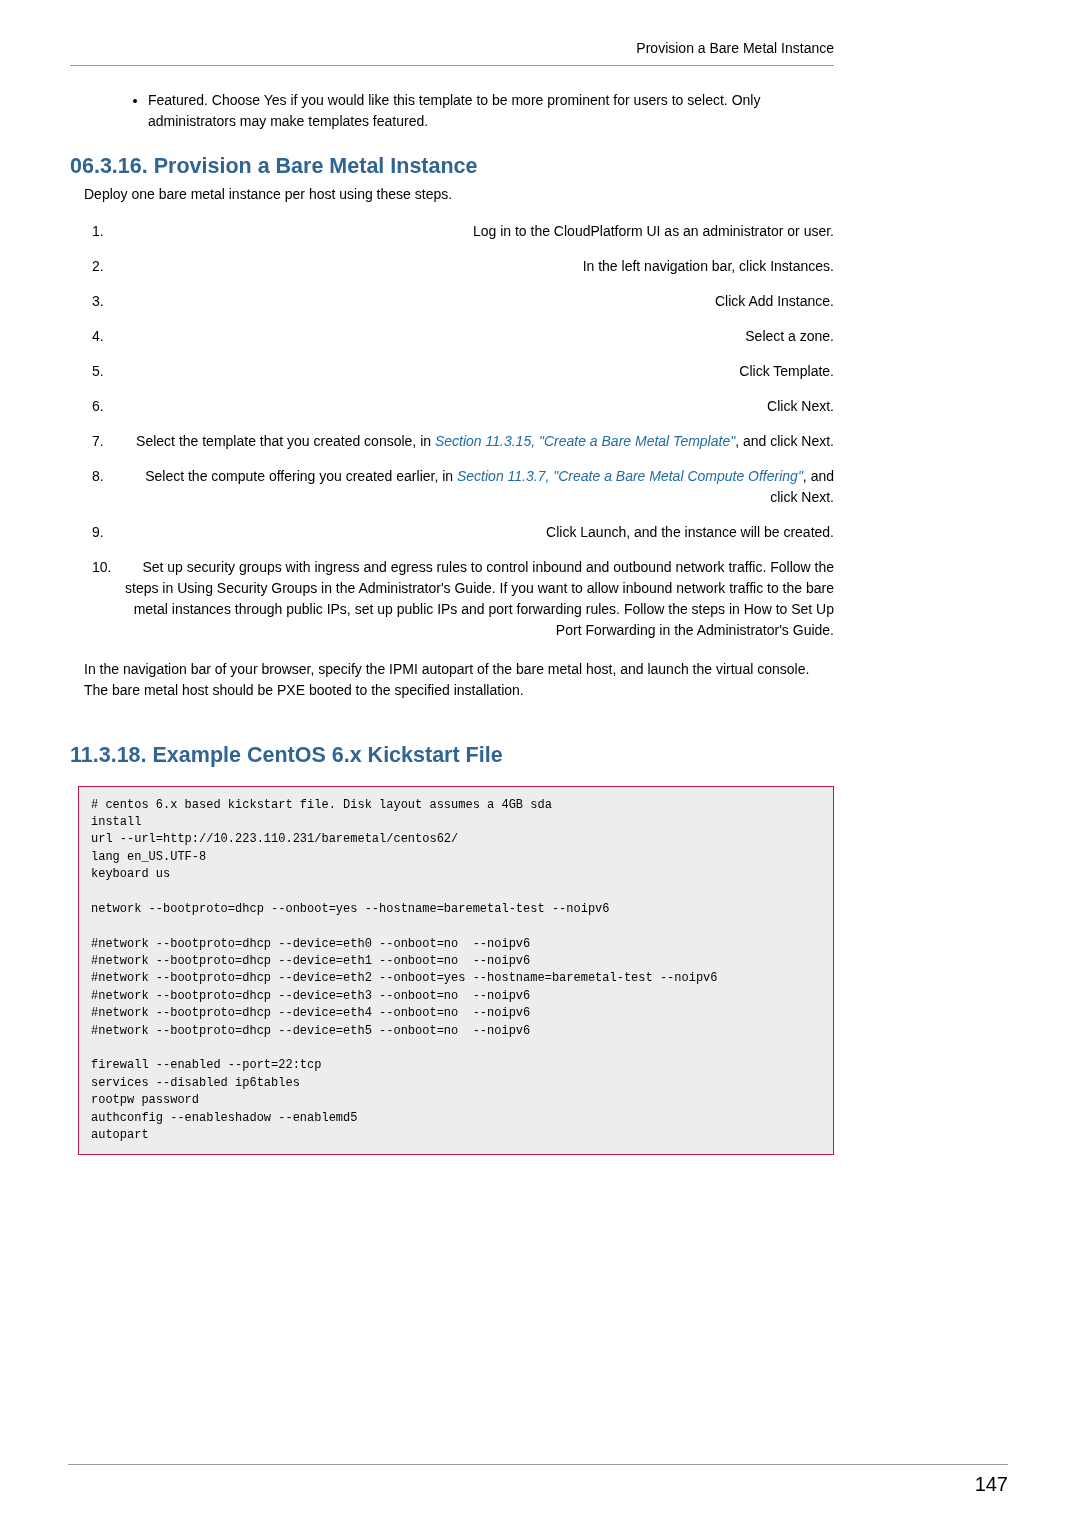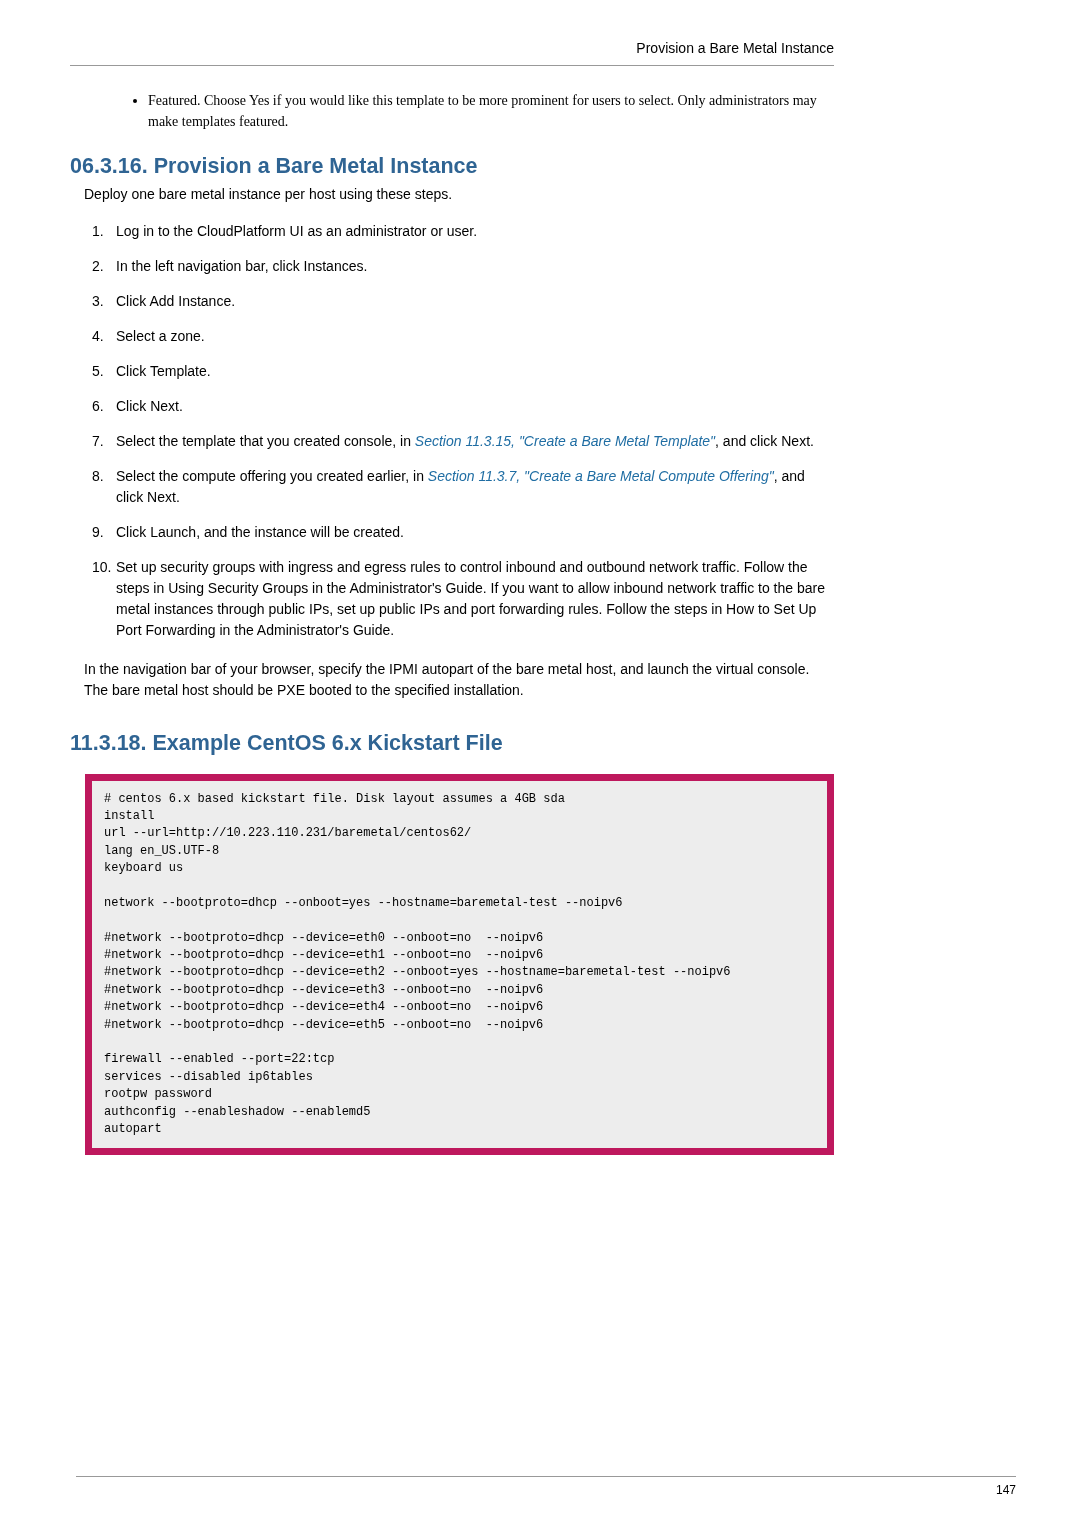--- a/index.html
+++ b/index.html
@@ -30,79 +30,79 @@
   }
   hr.header-rule {
     border: none;
     border-top: 1px solid #999;
     margin: 0 0 24px 0;
   }
   ul.bullet-list {
     list-style: disc;
     margin: 16px 0 18px 0;
     padding-left: 78px;
-    font-family: Liberation Serif, serif;
   }
   ul.bullet-list li {
     padding-left: 0;
     margin-bottom: 6px;
   }
   h2.section-heading {
     color: #2f6493;
     font-size: 21.5px;
     font-weight: bold;
     margin: 18px 0 2px 0;
   }
   p.intro {
     margin: 0 0 14px 14px;
   }
   ol.numbered {
     margin: 16px 0 18px 0;
     padding-left: 22px;
     counter-reset: item;
     list-style: none;
+    text-align: right;
   }
   ol.numbered > li {
     counter-increment: item;
     margin-bottom: 14px;
     position: relative;
     padding-left: 24px;
   }
   ol.numbered > li::before {
     content: counter(item) ".";
     position: absolute;
     left: 0;
     top: 0;
   }
   a.link {
     color: #1f6da3;
     font-style: italic;
     text-decoration: none;
   }
   pre.code-block {
     background: #ededed;
-    border: 7px solid #be185d;
+    border: 1px solid #be185d;
     padding: 10px 12px;
     font-family: "Liberation Mono", "DejaVu Sans Mono", Consolas, monospace;
     font-size: 12px;
     line-height: 1.45;
     white-space: pre;
     overflow: hidden;
-    margin: 14px 0 0 15px;
+    margin: 14px 0 0 8px;
     color: #000;
   }
   .page-footer {
     position: absolute;
     bottom: 28px;
     right: 70px;
-    font-size: 12px;
+    font-size: 20px;
     color: #000;
     border-top: 1px solid #999;
     width: calc(1080px - 140px);
-    left: 76px;
+    left: 68px;
     text-align: right;
     padding-top: 4px;
   }
 </style>
 </head>
 <body>
 
 <div class="page">
 
   <div class="header-row">
@@ -132,21 +132,21 @@
     </li>
     <li>
       <span>Select the compute offering you created earlier, in </span><a class="link">Section 11.3.7, "Create a Bare Metal Compute Offering"</a><span>, and click Next.</span>
     </li>
     <li>Click Launch, and the instance will be created.</li>
     <li>Set up security groups with ingress and egress rules to control inbound and outbound network traffic. Follow the steps in Using Security Groups in the Administrator's Guide. If you want to allow inbound network traffic to the bare metal instances through public IPs, set up public IPs and port forwarding rules. Follow the steps in How to Set Up Port Forwarding in the Administrator's Guide.</li>
   </ol>
 
   <p class="intro">In the navigation bar of your browser, specify the IPMI autopart of the bare metal host, and launch the virtual console. The bare metal host should be PXE booted to the specified installation.</p>
 
-  <h2 class="section-heading" style="margin-top:26px">
+  <h2 class="section-heading" style="margin-top:38px">
     <span>11.3.18.</span>
     <span>Example CentOS 6.x Kickstart File</span>
   </h2>
   <pre class="code-block"># centos 6.x based kickstart file. Disk layout assumes a 4GB sda
 install
 url --url=http://10.223.110.231/baremetal/centos62/
 lang en_US.UTF-8
 keyboard us
 
 network --bootproto=dhcp --onboot=yes --hostname=baremetal-test --noipv6

